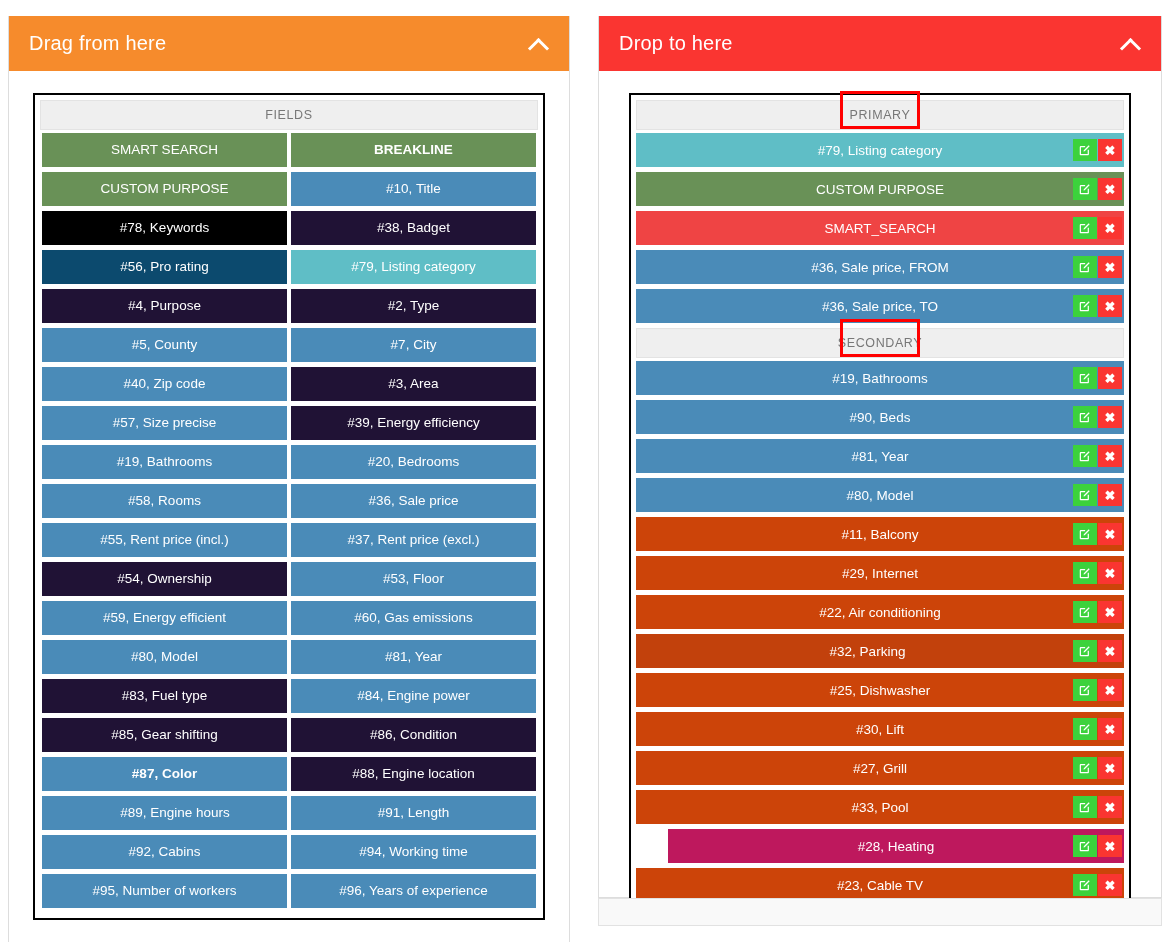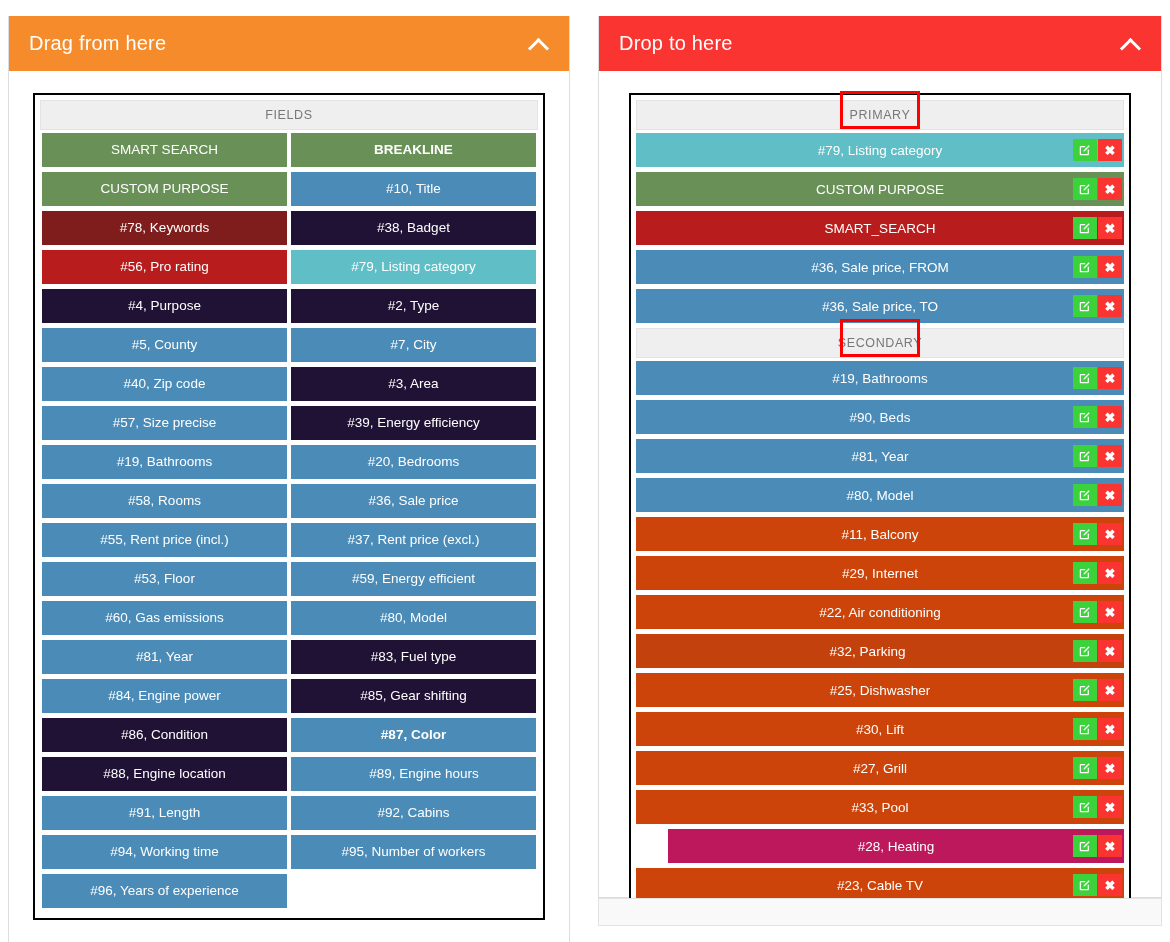--- a/index.html
+++ b/index.html
@@ -198,27 +198,27 @@
             <div class="cell">
               <div class="chip" style="background: rgb(105, 145, 87); font-weight: bold;">BREAKLINE</div>
             </div>
             <div class="cell">
               <div class="chip" style="background: rgb(105, 145, 87);">CUSTOM PURPOSE</div>
             </div>
             <div class="cell">
               <div class="chip" style="background: rgb(74, 139, 184);">#10, Title</div>
             </div>
             <div class="cell">
-              <div class="chip" style="background: #7f1d1d;">#78, Keywords</div>
+              <div class="chip" style="background: #000000;">#78, Keywords</div>
             </div>
             <div class="cell">
               <div class="chip" style="background: rgb(32, 18, 53);">#38, Badget</div>
             </div>
             <div class="cell">
-              <div class="chip" style="background: #b91c1c;">#56, Pro rating</div>
+              <div class="chip" style="background: #0c4a6e;">#56, Pro rating</div>
             </div>
             <div class="cell">
               <div class="chip" style="background: rgb(95, 190, 198);">#79, Listing category</div>
             </div>
             <div class="cell">
               <div class="chip" style="background: rgb(32, 18, 53);">#4, Purpose</div>
             </div>
             <div class="cell">
               <div class="chip" style="background: rgb(32, 18, 53);">#2, Type</div>
             </div>
@@ -250,20 +250,23 @@
               <div class="chip" style="background: rgb(74, 139, 184);">#58, Rooms</div>
             </div>
             <div class="cell">
               <div class="chip" style="background: rgb(74, 139, 184);">#36, Sale price</div>
             </div>
             <div class="cell">
               <div class="chip" style="background: rgb(74, 139, 184);">#55, Rent price (incl.)</div>
             </div>
             <div class="cell">
               <div class="chip" style="background: rgb(74, 139, 184);">#37, Rent price (excl.)</div>
+            </div>
+            <div class="cell">
+              <div class="chip" style="background: rgb(32, 18, 53);">#54, Ownership</div>
             </div>
             <div class="cell">
               <div class="chip" style="background: rgb(74, 139, 184);">#53, Floor</div>
             </div>
             <div class="cell">
               <div class="chip" style="background: rgb(74, 139, 184);">#59, Energy efficient</div>
             </div>
             <div class="cell">
               <div class="chip" style="background: rgb(74, 139, 184);">#60, Gas emissions</div>
             </div>
@@ -341,21 +344,21 @@
                 <div class="row-actions">
                   <button class="btn-act btn-edit" style="background: rgb(60, 210, 60);">
                     <svg width="12" height="12" viewBox="0 0 16 16" fill="none" stroke="#fff" stroke-width="1.6">
                       <path d="M13 1.8 14.2 3 7.6 9.6 6 10l.4-1.6z" fill="#fff" stroke="none"></path>
                       <path d="M12.4 7.8V13.6a.6.6 0 0 1-.6.6H2.4a.6.6 0 0 1-.6-.6V4.2a.6.6 0 0 1 .6-.6h5.8"></path>
                     </svg>
                   </button>
                   <button class="btn-act btn-del" style="background: rgb(250, 53, 49);">✖</button>
                 </div>
               </div>
-              <div class="drop-row" style="background: #b91c1c;">
+              <div class="drop-row" style="background: #ef4444;">
                 <span>SMART_SEARCH</span>
                 <div class="row-actions">
                   <button class="btn-act btn-edit" style="background: rgb(60, 210, 60);">
                     <svg width="12" height="12" viewBox="0 0 16 16" fill="none" stroke="#fff" stroke-width="1.6">
                       <path d="M13 1.8 14.2 3 7.6 9.6 6 10l.4-1.6z" fill="#fff" stroke="none"></path>
                       <path d="M12.4 7.8V13.6a.6.6 0 0 1-.6.6H2.4a.6.6 0 0 1-.6-.6V4.2a.6.6 0 0 1 .6-.6h5.8"></path>
                     </svg>
                   </button>
                   <button class="btn-act btn-del" style="background: rgb(250, 53, 49);">✖</button>
                 </div>

